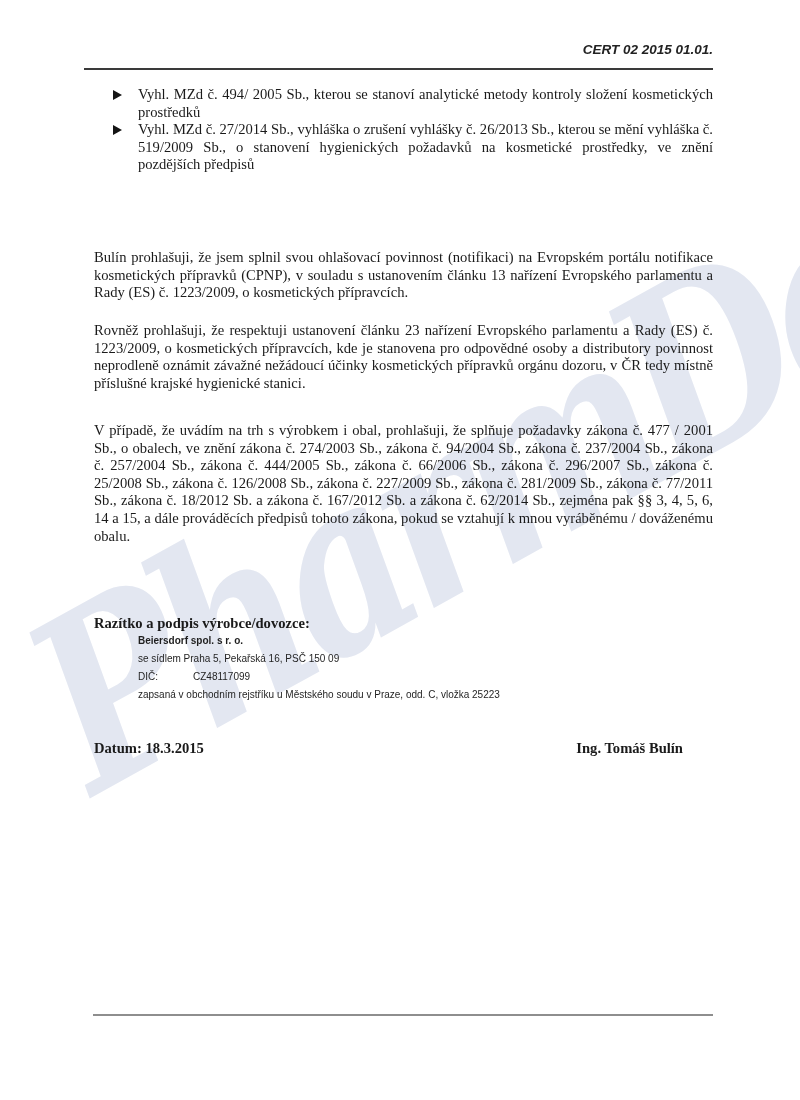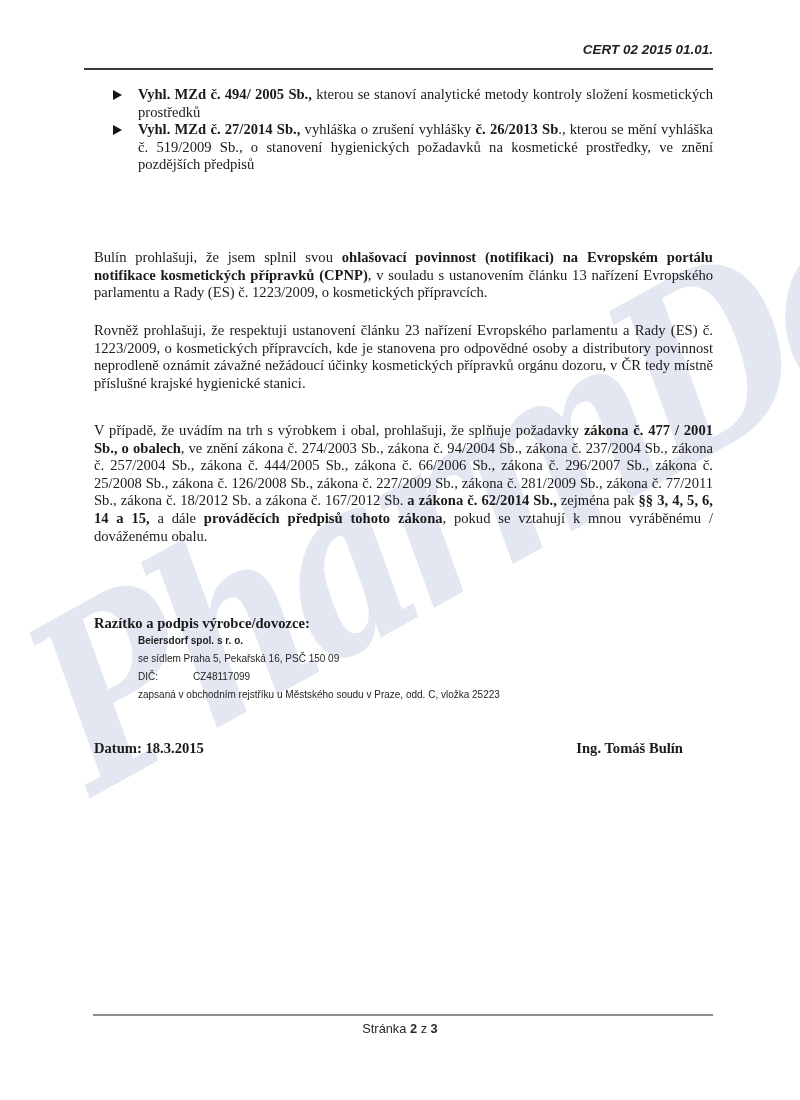--- a/index.html
+++ b/index.html
@@ -97,21 +97,21 @@
     width: 620px; height: 0;
     border-top: 2px solid #8e8e8e;
   }
   .page-number {
     position: absolute; left: 0; top: 1021px; width: 800px;
     text-align: center;
     font-family: "Liberation Sans", sans-serif;
     font-size: 12.8px;
     color: #2a2a2a;
   }
-  b { font-weight: bold; }
+  b { font-weight: normal; }
 </style>
 </head>
 <body>
 
 <div class="page">
 
   <div class="watermark">PharmData</div>
 
   <div class="layer">
 
@@ -142,16 +142,15 @@
         <div>zapsaná v obchodním rejstříku u Městského soudu v Praze, odd. C, vložka 25223</div>
       </div>
     </div>
 
     <div class="date-row">
       <span>Datum: 18.3.2015</span>
       <span class="signer">Ing. Tomáš Bulín</span>
     </div>
 
     <div class="footer-rule"></div>
-    <div class="page-number"><span>Stránka </span><b>2</b><span> z </span><b>3</b></div>
 
   </div>
 </div>
 
 </body></html>

